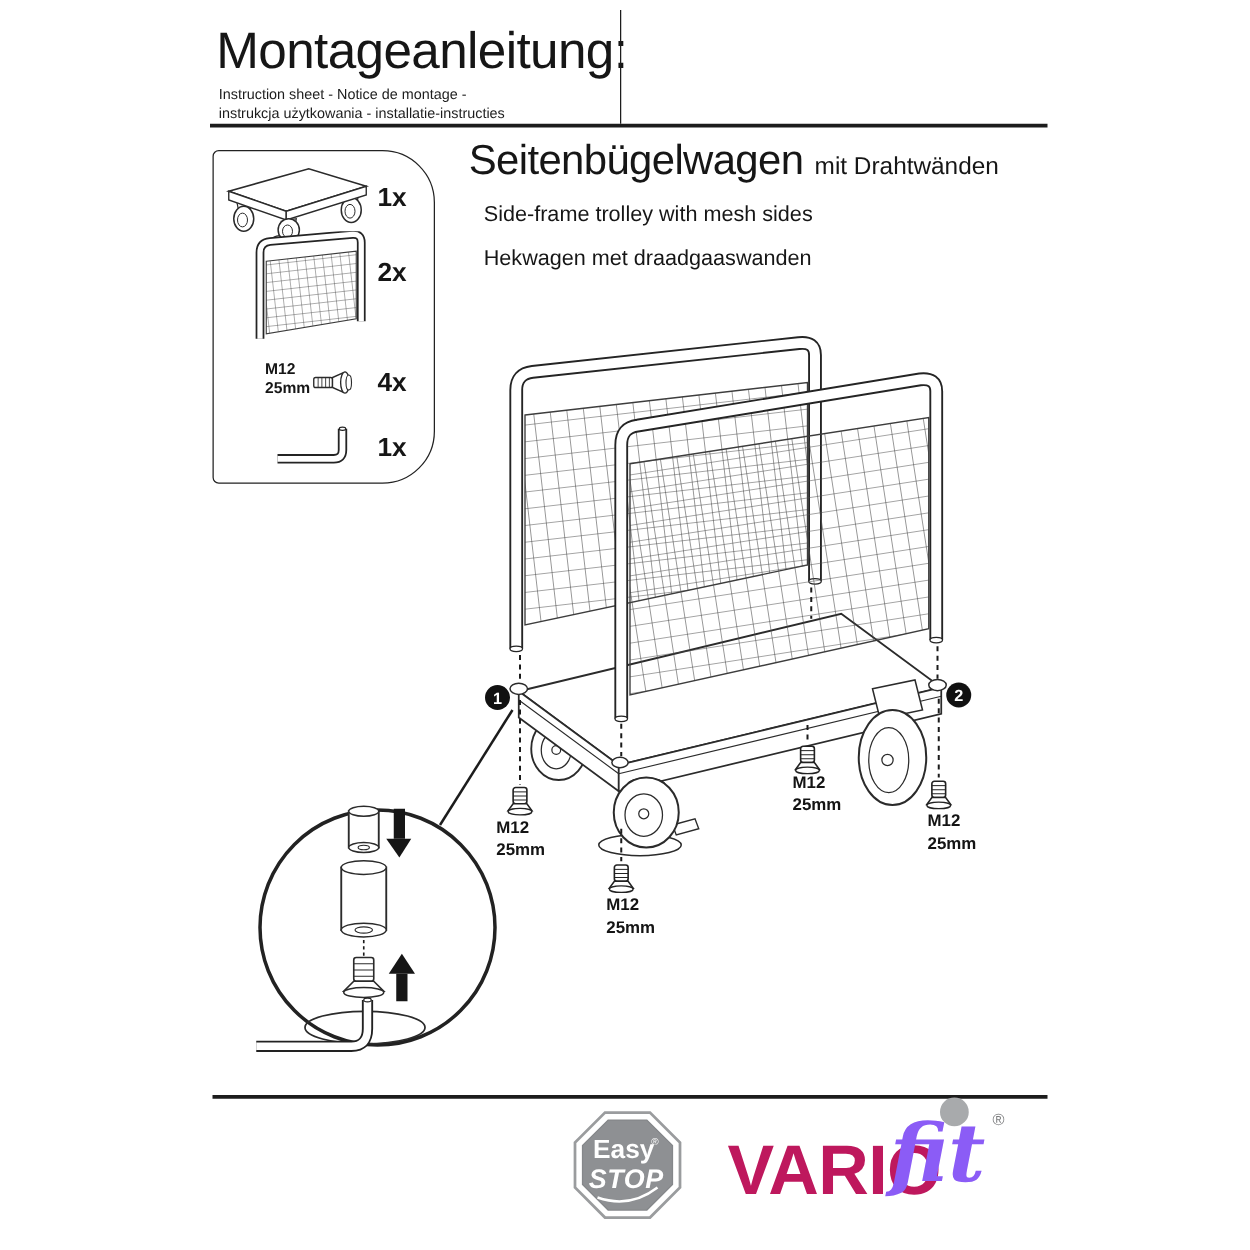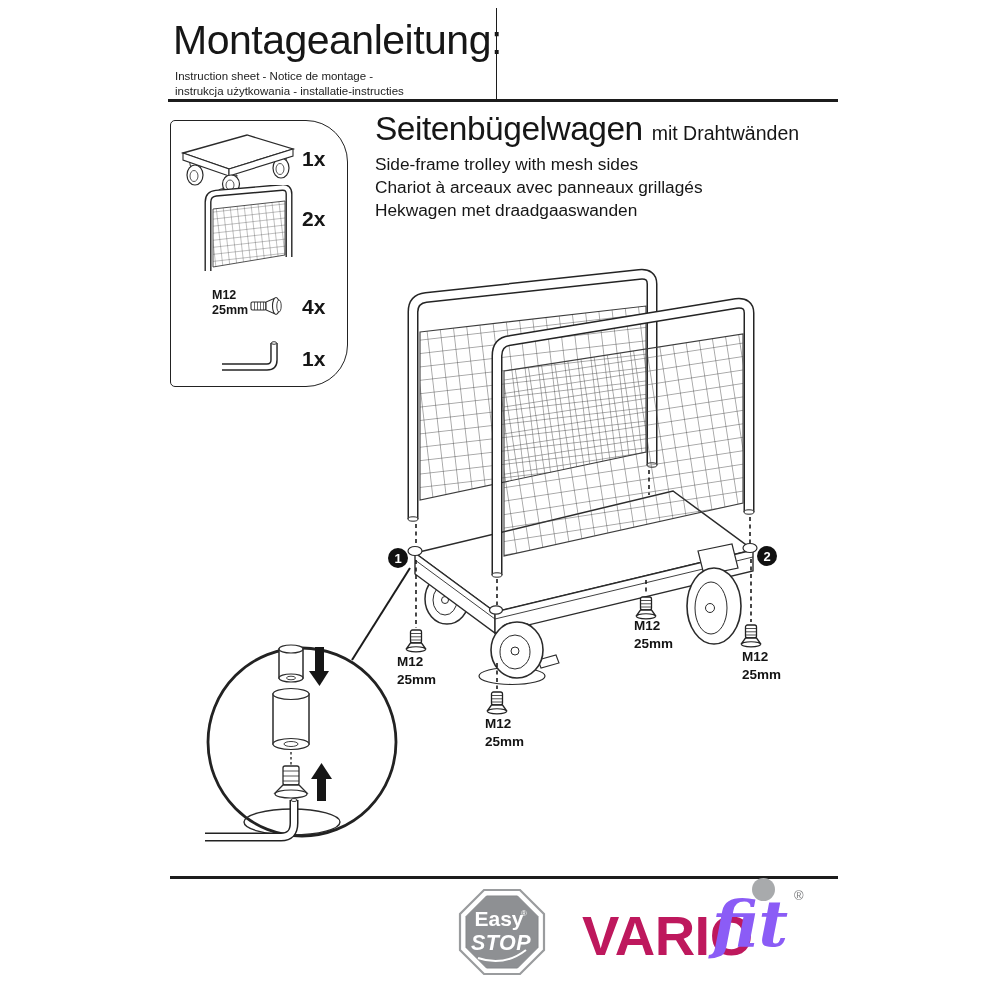--- a/index.html
+++ b/index.html
@@ -9,21 +9,21 @@
   .title{font-size:41px;font-weight:400;letter-spacing:-0.5px;white-space:nowrap;}
   .sub{font-size:11.5px;color:#1c1c1c;white-space:nowrap;}
   .vline{border-left:1.8px solid #1c1c1c;}
   .codes{font-size:16.5px;line-height:21px;color:#1c1c1c;white-space:nowrap;}
   .rule{background:#1c1c1c;}
   .parts-box{border:1.6px solid #222;border-radius:5px 42px 42px 5px;}
   .qty{font-size:21px;font-weight:600;color:#161616;}
   .m12lab{font-size:12.5px;font-weight:600;line-height:15px;color:#161616;}
   .prod-title{font-size:33.5px;font-weight:400;letter-spacing:-0.5px;white-space:nowrap;}
   .prod-suffix{font-size:19.5px;font-weight:400;margin-left:9px;}
-  .trans p{margin:0;font-size:17.3px;line-height:22.8px;white-space:nowrap;}
+  .trans p{margin:12px;font-size:17.3px;line-height:22.8px;white-space:nowrap;}
   .brand-vario{font-size:56px;font-weight:700;letter-spacing:-0.5px;color:#be185d;line-height:1;}
   .brand-fit{font-size:64px;font-weight:700;font-style:italic;font-family:"DejaVu Serif",serif;color:#8b5cf6;line-height:1;}
   .brand-dot{width:23px;height:23px;border-radius:50%;background:#a8aaac;}
   .brand-reg{font-size:13px;color:#7a7b7d;}
   svg text{font-family:"Liberation Sans",sans-serif;}
 </style>
 </head>
 <body>
 
 <div class="page">
@@ -89,21 +89,20 @@
     </svg>
     <span class="abs qty" style="left:131px;top:226px;">1x</span>
   </div>
 
   <div class="abs" style="left:375px;top:110px;">
     <div>
       <span class="prod-title">Seitenbügelwagen</span><span class="prod-suffix">mit Drahtwänden</span>
     </div>
     <div class="trans" style="margin-top:5px;">
       <p>Side-frame trolley with mesh sides</p>
-      <p>Chariot à arceaux avec panneaux grillagés</p>
       <p>Hekwagen met draadgaaswanden</p>
     </div>
   </div>
 
   <svg class="abs" style="left:170px;top:250px;" width="670" height="625" viewBox="170 250 670 625">
     <defs>
       <pattern id="mesh-rear" patternUnits="userSpaceOnUse" width="13.3" height="13.3" patternTransform="rotate(-6.6)">
         <path d="M13.3 0H0V13.3" fill="none" stroke="#4a4a4a" stroke-width="0.9"></path>
       </pattern>
       <pattern id="mesh-front" patternUnits="userSpaceOnUse" width="13.3" height="13.3" patternTransform="rotate(-8.8)">

